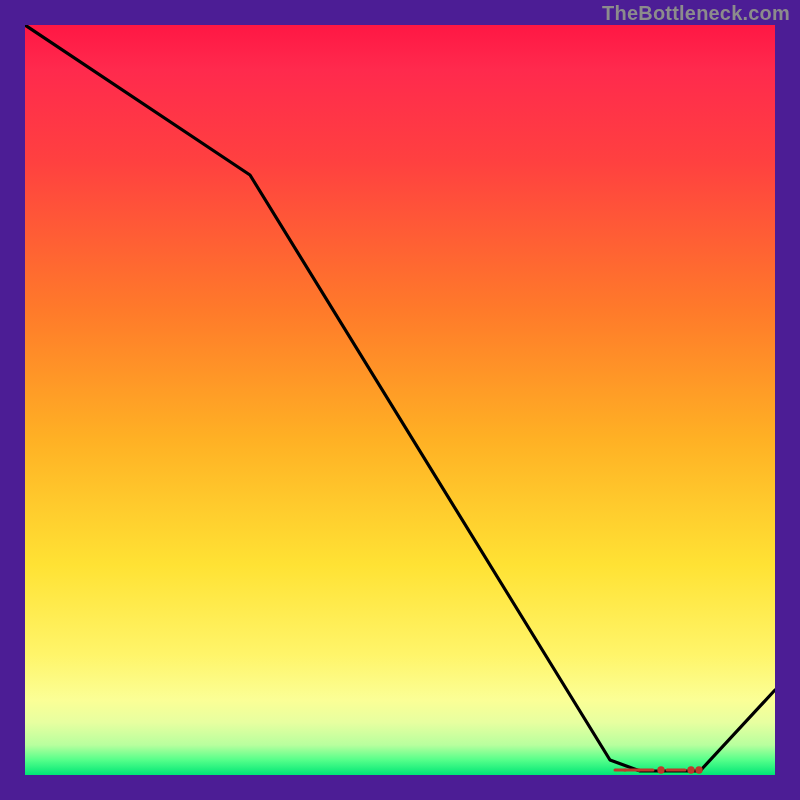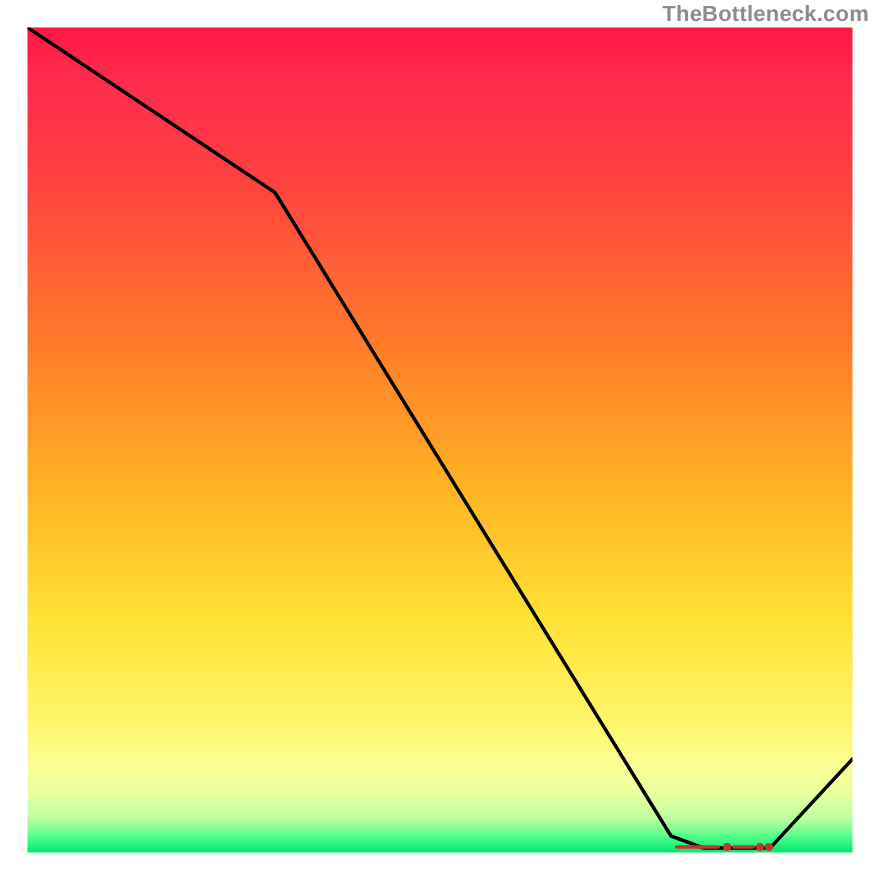--- a/index.html
+++ b/index.html
@@ -8,21 +8,21 @@
     width: 800px;
     height: 800px;
     background: #000;
     overflow: hidden;
     font-family: Arial, Helvetica, sans-serif;
   }
   .frame {
     position: relative;
     width: 800px;
     height: 800px;
-    background: #ffffff;
+    background: #4c1d95;
   }
   .watermark {
     position: absolute;
     top: 2px;
     right: 10px;
     color: #8c8c8c;
     font-size: 20px;
     font-weight: 600;
     letter-spacing: 0.2px;
     z-index: 5;

